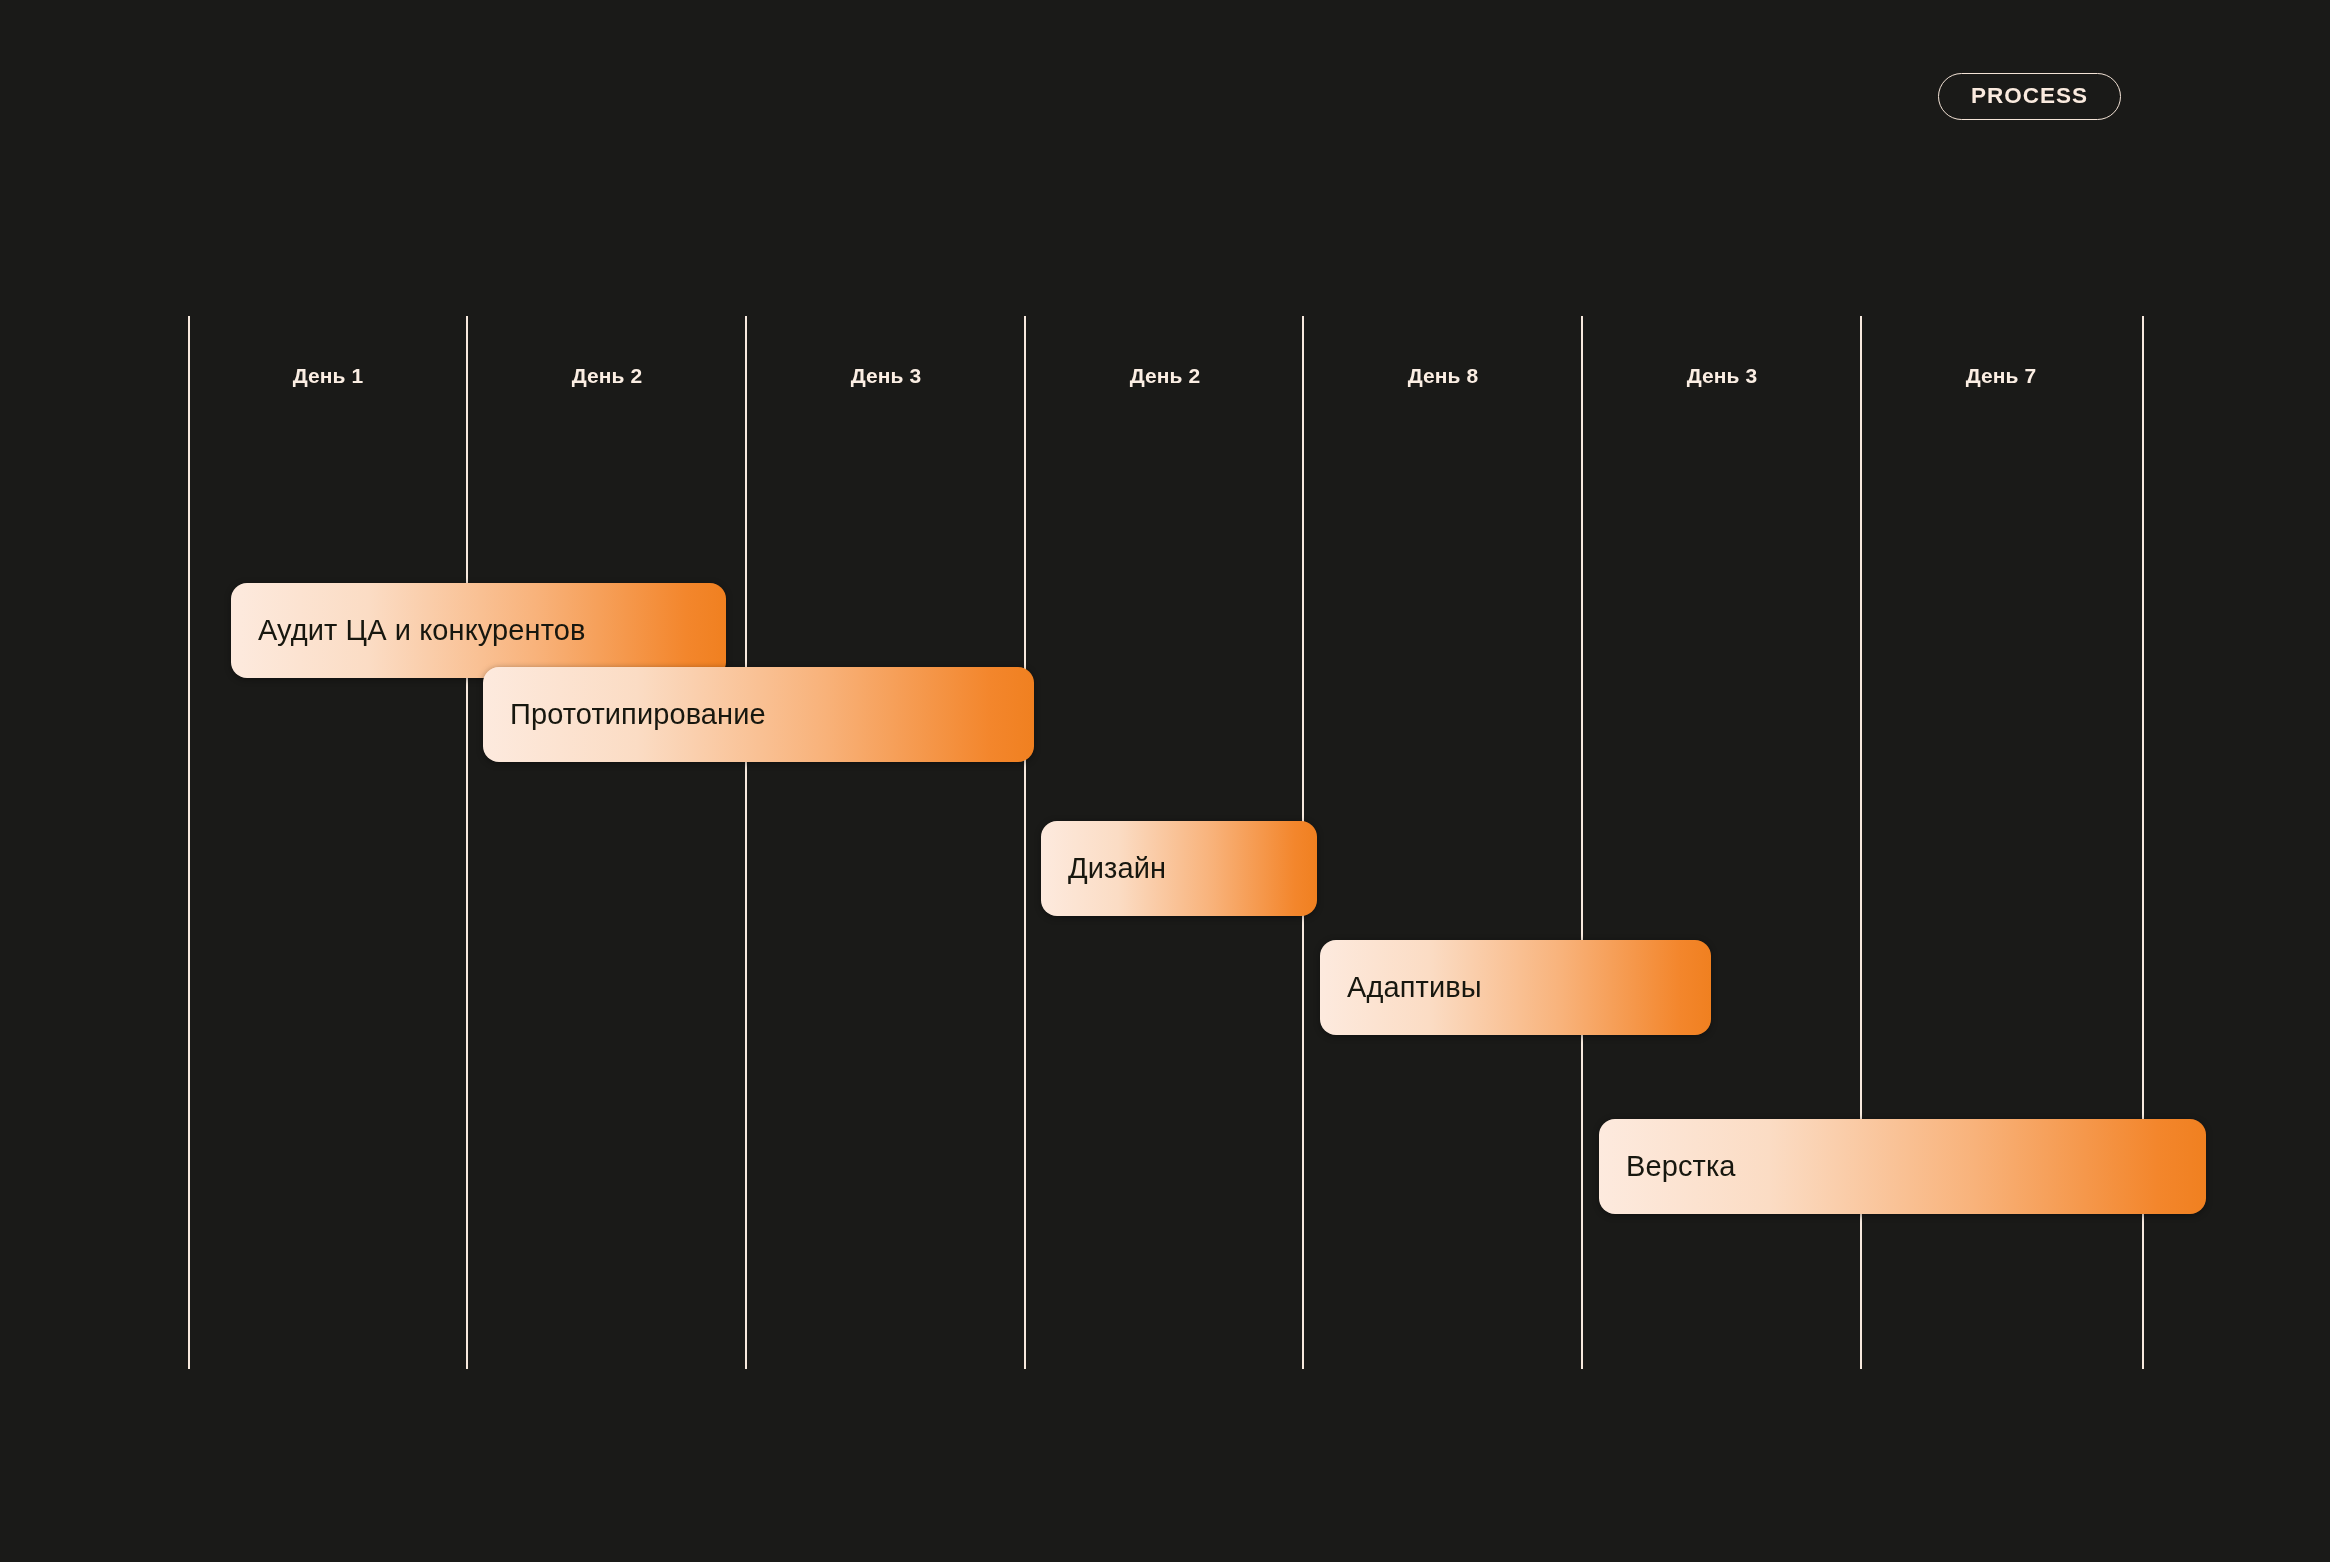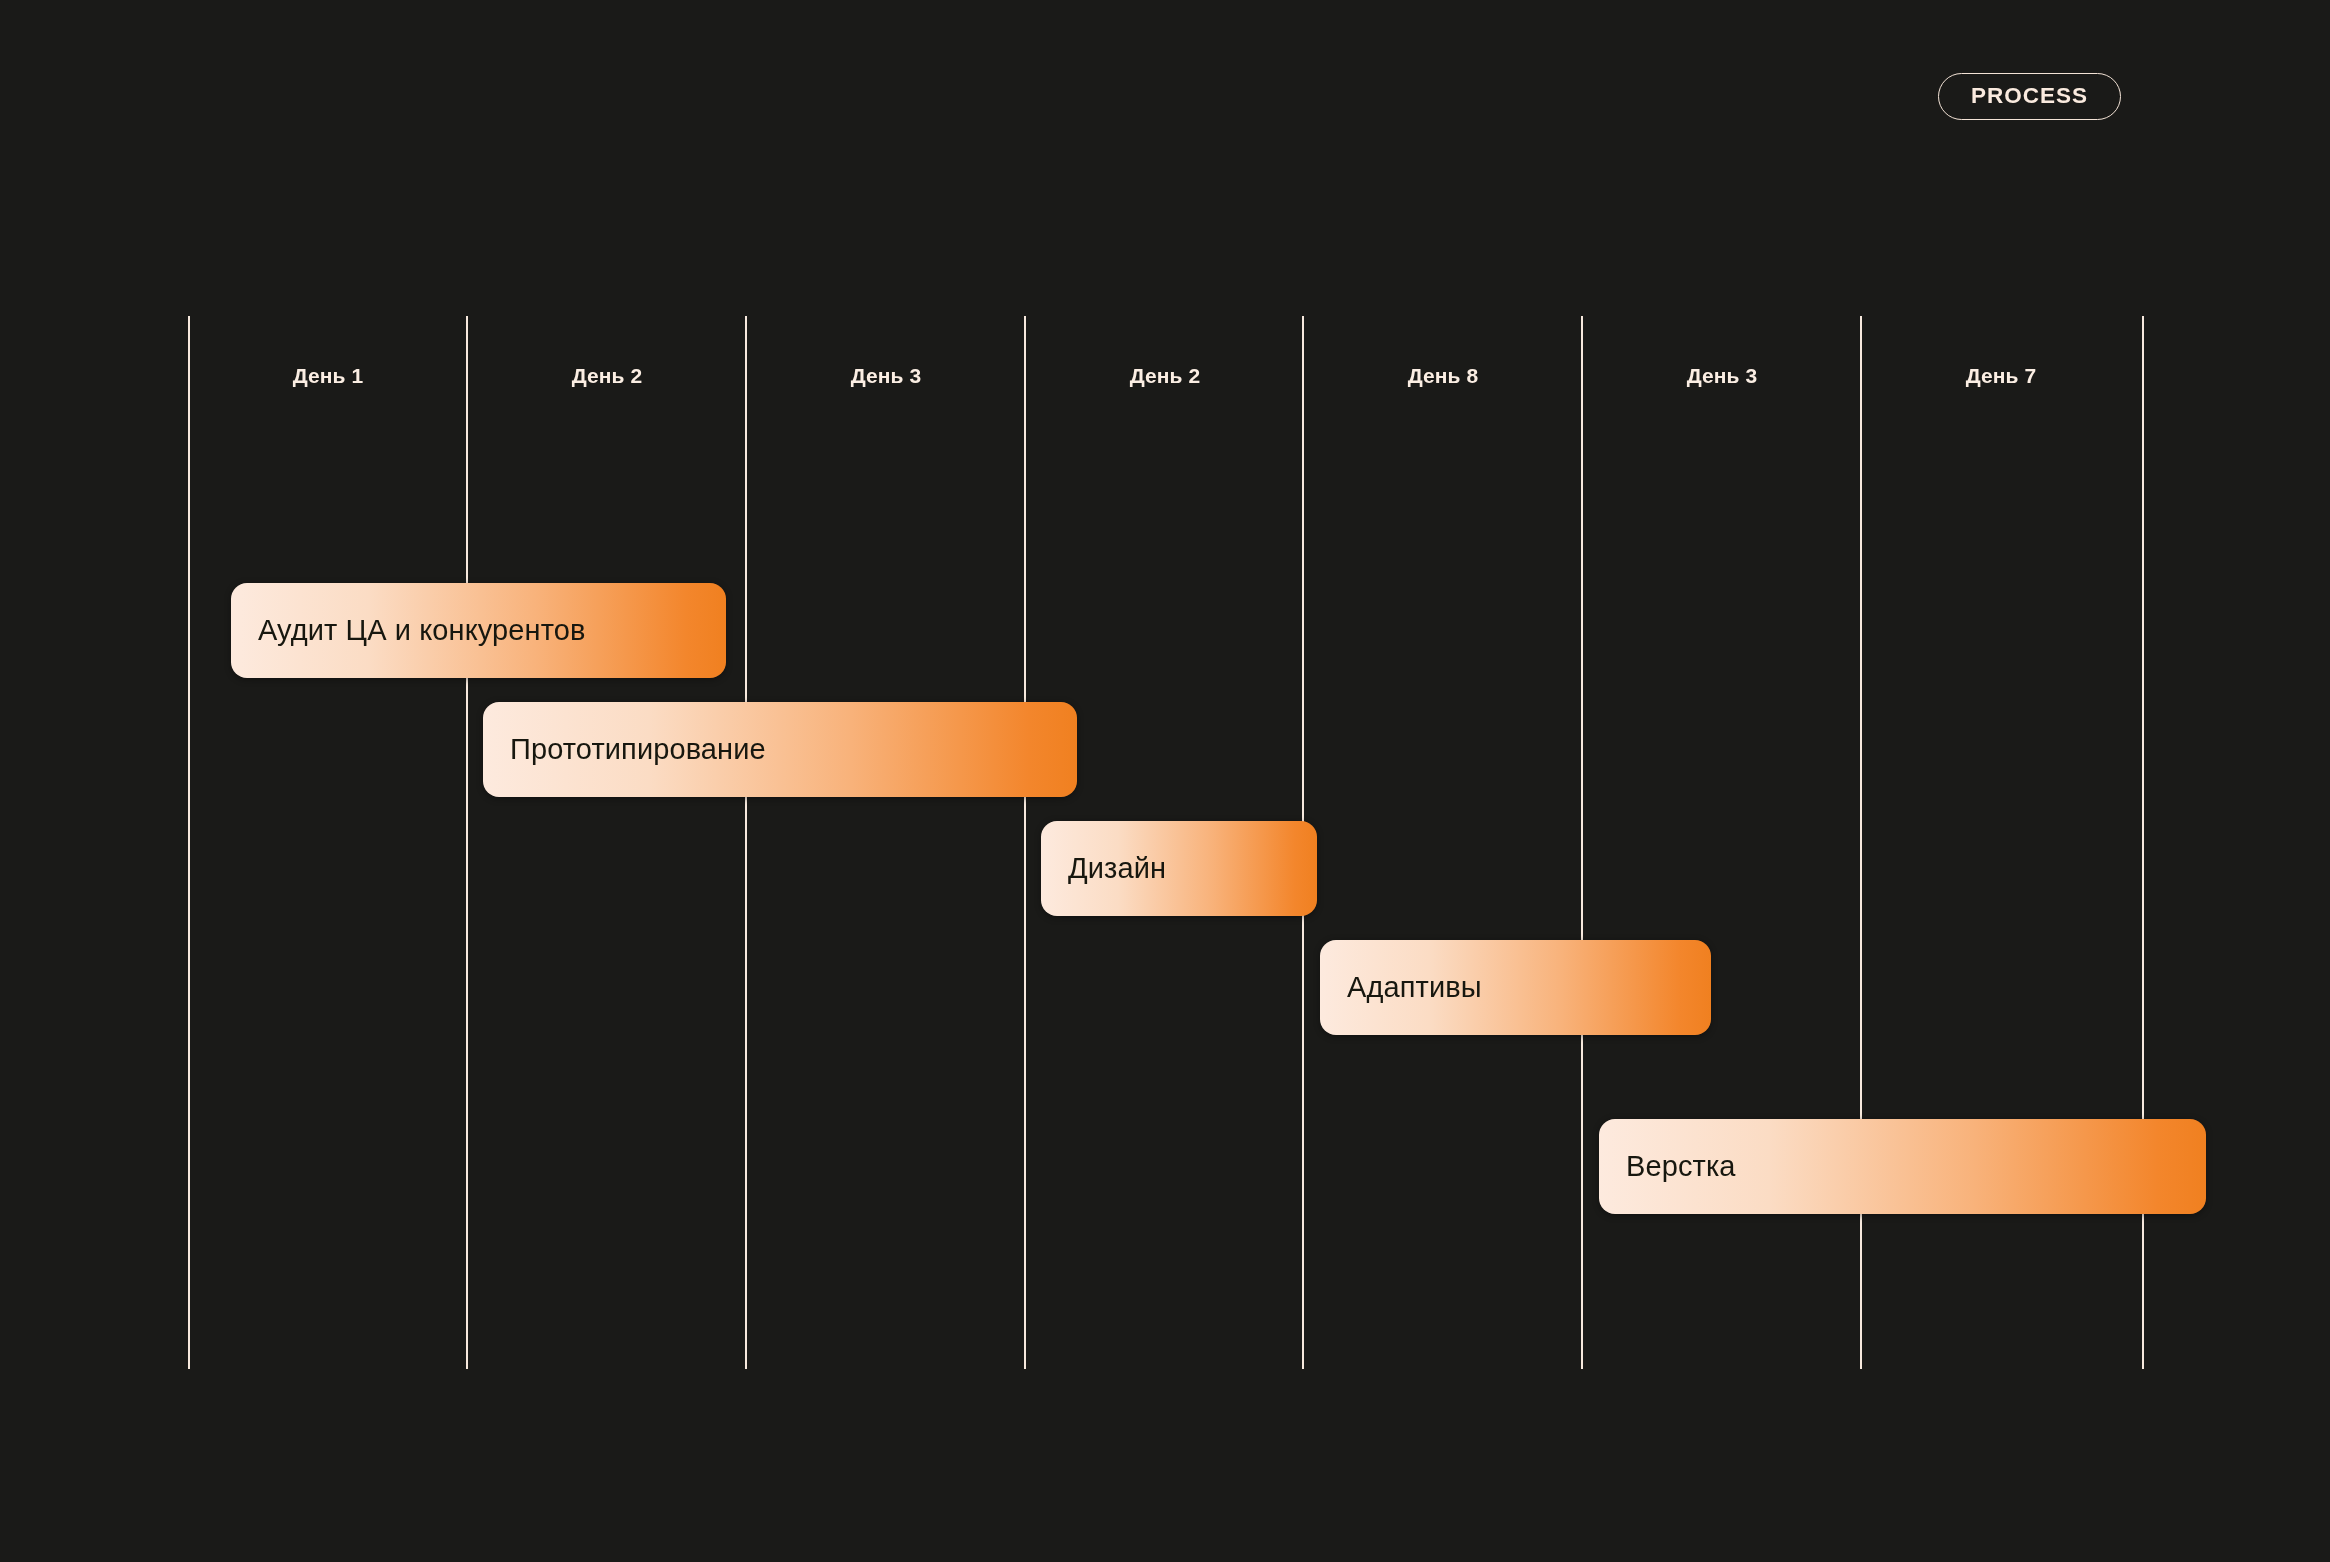--- a/index.html
+++ b/index.html
@@ -115,21 +115,21 @@
   <div class="day-label" style="left:1165px">День 2</div>
   <div class="day-label" style="left:1443px">День 8</div>
   <div class="day-label" style="left:1722px">День 3</div>
   <div class="day-label" style="left:2001px">День 7</div>
 
 
   <div class="bar" style="left:231px;width:495px;top:583px">
     <span class="bar-label">Аудит ЦА и конкурентов</span>
   </div>
 
-  <div class="bar" style="left:483px;width:594px;top:702px">
+  <div class="bar" style="left:483px;width:551px;top:667px">
     <span class="bar-label">Прототипирование</span>
   </div>
 
   <div class="bar" style="left:1041px;width:276px;top:821px">
     <span class="bar-label">Дизайн</span>
   </div>
 
   <div class="bar" style="left:1320px;width:391px;top:940px">
     <span class="bar-label">Адаптивы</span>
   </div>

